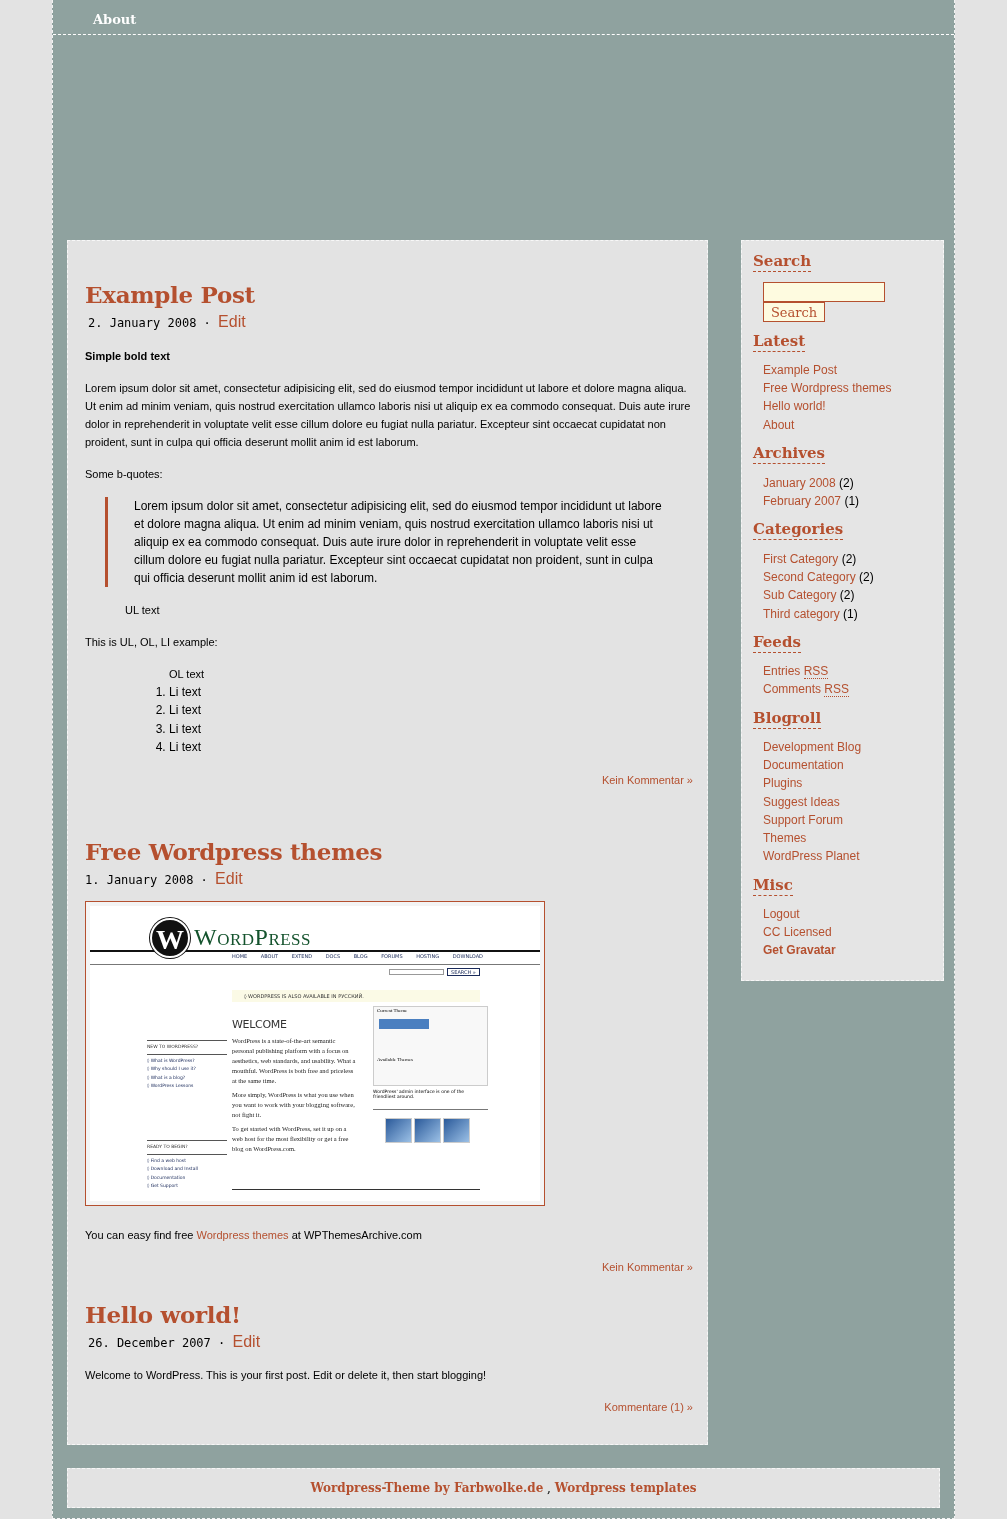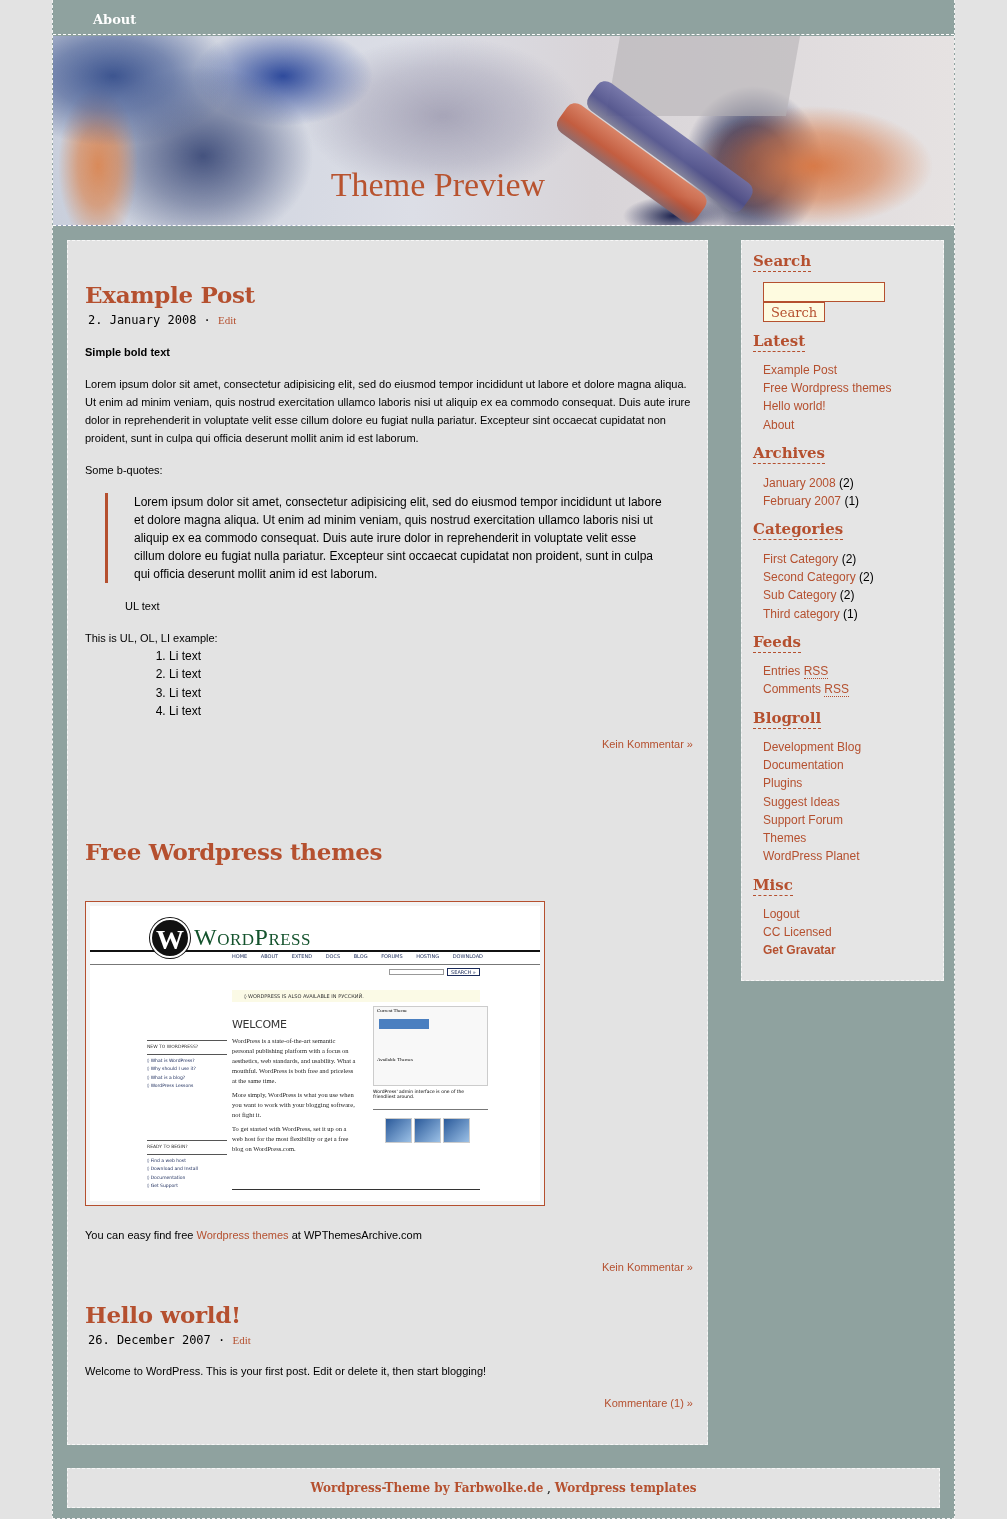--- a/index.html
+++ b/index.html
@@ -58,21 +58,21 @@
     background: #e3e3e3; border: 1px dashed #f7f7f7;
     padding: 0 16px 0 17px;
   }
   .post-title {
     font-family: "DejaVu Serif", serif; font-weight: bold; font-size: 23px; color: #b5502f;
     margin: 0; letter-spacing: -0.3px;
   }
   .post-meta {
     font-family: "DejaVu Sans Mono", monospace; font-size: 12px; margin: 5px 0 0 3px; color: #000;
   }
-  .post-meta a { font-family: Liberation Serif, serif; font-size: 11px; text-align: right; }
+  .post-meta a { font-family: Liberation Sans, sans-serif; font-size: 16px; text-align: right; }
   .post p { margin: 0; line-height: 18px; font-size: 11px; }
   blockquote {
     margin: 0 0 0 20px; padding: 0 0 0 26px; border-left: 3px solid #b5502f;
     line-height: 18px; width: 560px;
   }
   .comments-link { text-align: right; font-size: 12px; }
   #sidebar {
     position: absolute; left: 688px; top: 240px; width: 203px; height: 741px;
     background: #e5e5e5; border: 1px dashed #f7f7f7;
   }
@@ -123,54 +123,54 @@
 </style>
 </head>
 <body>
 
 <div id="wrap">
 
   <div id="topnav">
     <a href="#">About</a>
   </div>
 
-  <div id="header">
-    <div class="card"></div>
-    <div class="pen red"></div>
-    <div class="pen blue"></div>
-    <h1>Theme Preview</h1>
-  </div>
 
   <div id="content">
 
     <div class="post" style="position:absolute; left:17px; top:40px; width:608px;">
       <h2 class="post-title"><a href="#">Example Post</a></h2>
       <div class="post-meta">
         <span>2. January 2008</span>
         <span>·</span>
         <a href="#">Edit</a>
       </div>
       <p style="margin-top:16px; font-weight:bold;">Simple bold text</p>
       <p style="margin-top:14px;">Lorem ipsum dolor sit amet, consectetur adipisicing elit, sed do eiusmod tempor incididunt ut labore et dolore magna aliqua. Ut enim ad minim veniam, quis nostrud exercitation ullamco laboris nisi ut aliquip ex ea commodo consequat. Duis aute irure dolor in reprehenderit in voluptate velit esse cillum dolore eu fugiat nulla pariatur. Excepteur sint occaecat cupidatat non proident, sunt in culpa qui officia deserunt mollit anim id est laborum.</p>
       <p style="margin-top:14px;">Some b-quotes:</p>
       <blockquote style="margin-top:14px;">Lorem ipsum dolor sit amet, consectetur adipisicing elit, sed do eiusmod tempor incididunt ut labore et dolore magna aliqua. Ut enim ad minim veniam, quis nostrud exercitation ullamco laboris nisi ut aliquip ex ea commodo consequat. Duis aute irure dolor in reprehenderit in voluptate velit esse cillum dolore eu fugiat nulla pariatur. Excepteur sint occaecat cupidatat non proident, sunt in culpa qui officia deserunt mollit anim id est laborum.</blockquote>
       <p style="margin-top:14px; padding-left:40px;">UL text</p>
       <p style="margin-top:14px;">This is UL, OL, LI example:</p>
+      <p style="margin-top:14px; padding-left:84px;">OL text</p>
       <ol style="margin:0; padding-left:84px; line-height:18.3px;">
         <li>Li text</li>
         <li>Li text</li>
         <li>Li text</li>
         <li>Li text</li>
       </ol>
       <p class="comments-link" style="margin-top:15px;"><a href="#">Kein Kommentar »</a></p>
     </div>
 
     <div class="post" style="position:absolute; left:0; top:0; width:641px;">
       <div style="position:absolute; left:17px; top:597px; width:608px;">
         <h2 class="post-title"><a href="#">Free Wordpress themes</a></h2>
+        <div class="post-meta" style="margin-left:0;">
+          <span>1. January 2008</span>
+          <span>·</span>
+          <a href="#">Edit</a>
+        </div>
       </div>
 
       <div id="wp-shot">
         <div id="wp-inner">
           <div class="wp-line" style="top:44px;"></div>
           <div class="wp-line" style="top:58px; height:1px; background:#777;"></div>
           <div class="wp-logo-circle">W</div>
           <div class="wp-logo-text">WordPress</div>
           <div class="wp-nav">HOME ABOUT EXTEND DOCS BLOG FORUMS HOSTING DOWNLOAD</div>
           <div class="wp-search"></div>

